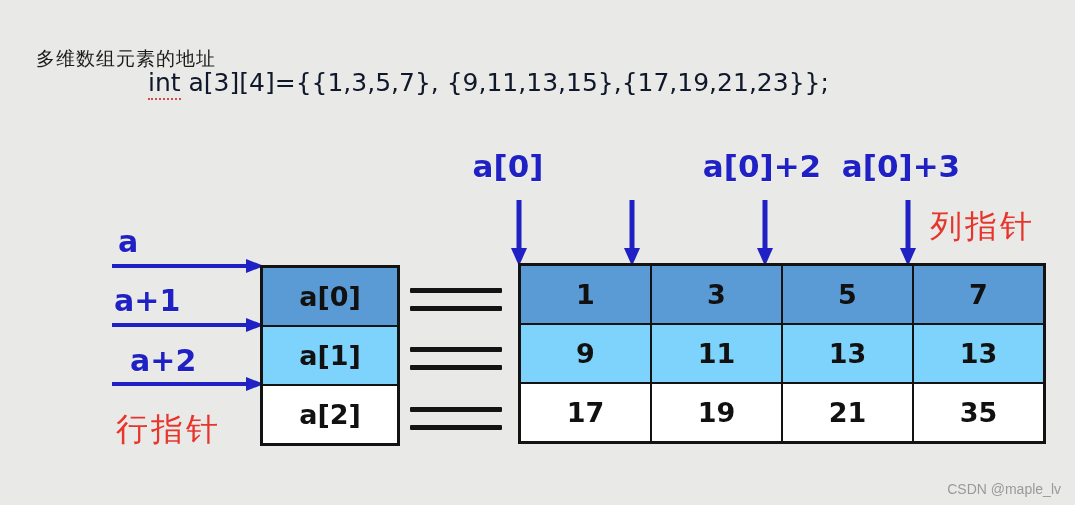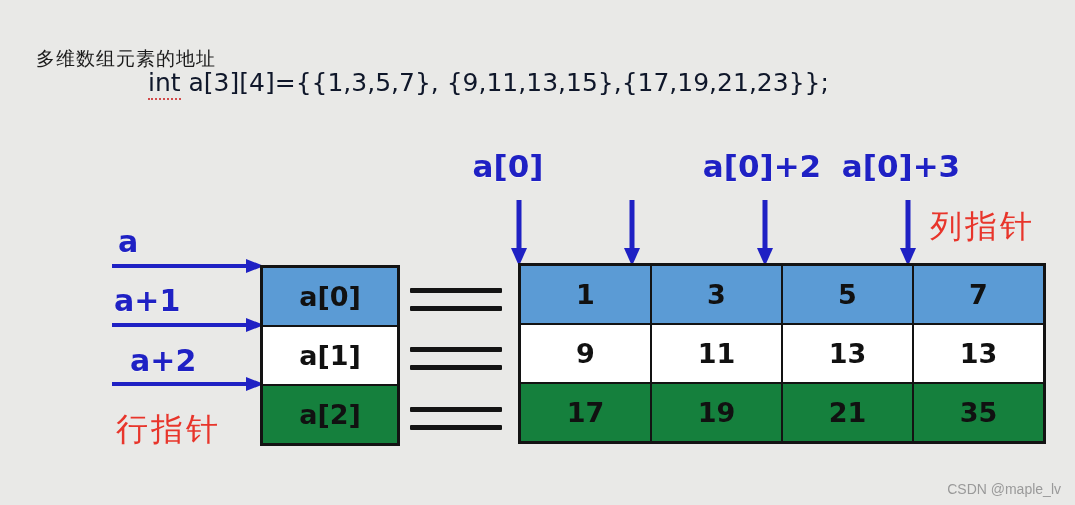--- a/index.html
+++ b/index.html
@@ -120,22 +120,22 @@
     left: 518px;
     top: 263px;
   }
   #right-table td {
     width: 127px;
     height: 55px;
     font-size: 27px;
   }
 
   .row-hl   { background: #5b9bd5; }
-  .row-mid  { background: #ffffff; }
-  .row-low  { background: #15803d; }
+  .row-mid  { background: #7dd3fc; }
+  .row-low  { background: #ffffff; }
 
   
   .eq {
     position: absolute;
     left: 410px;
     width: 92px;
   }
   .eq .bar {
     height: 5px;
     background: #141414;

